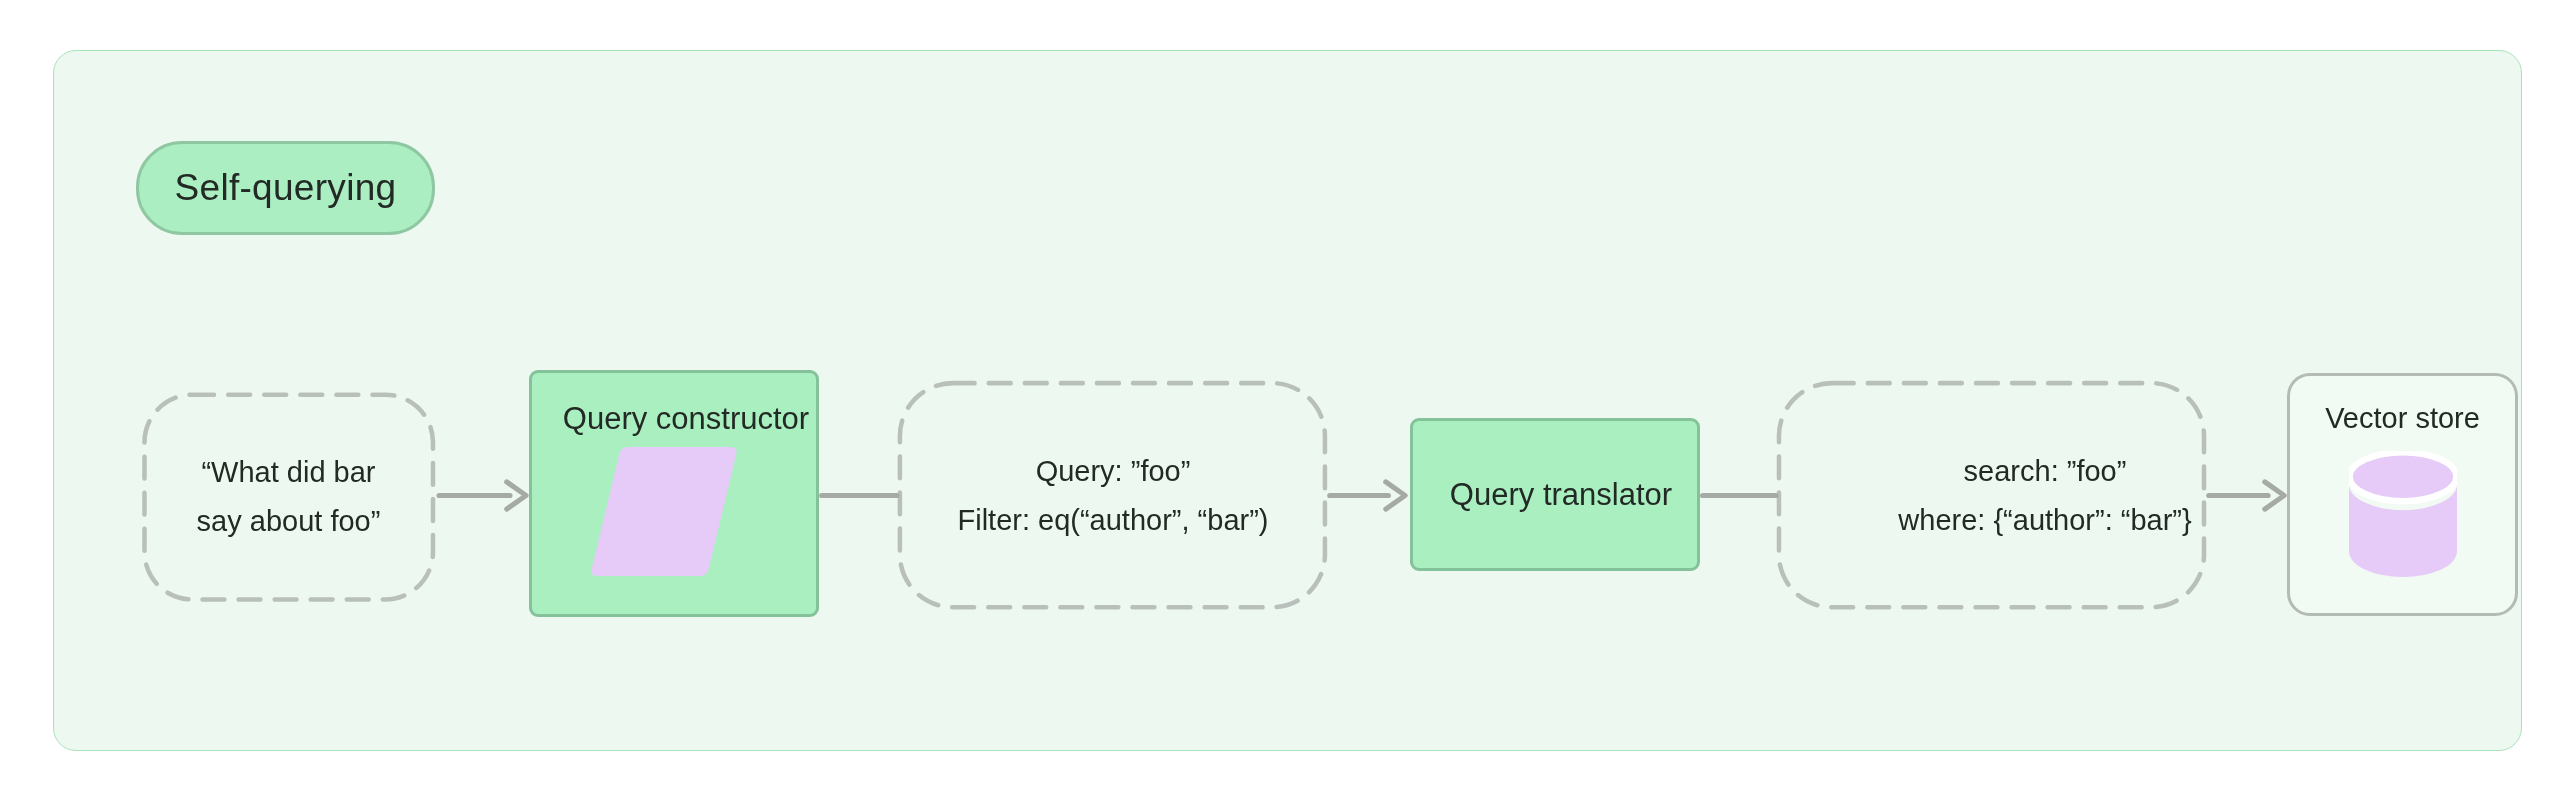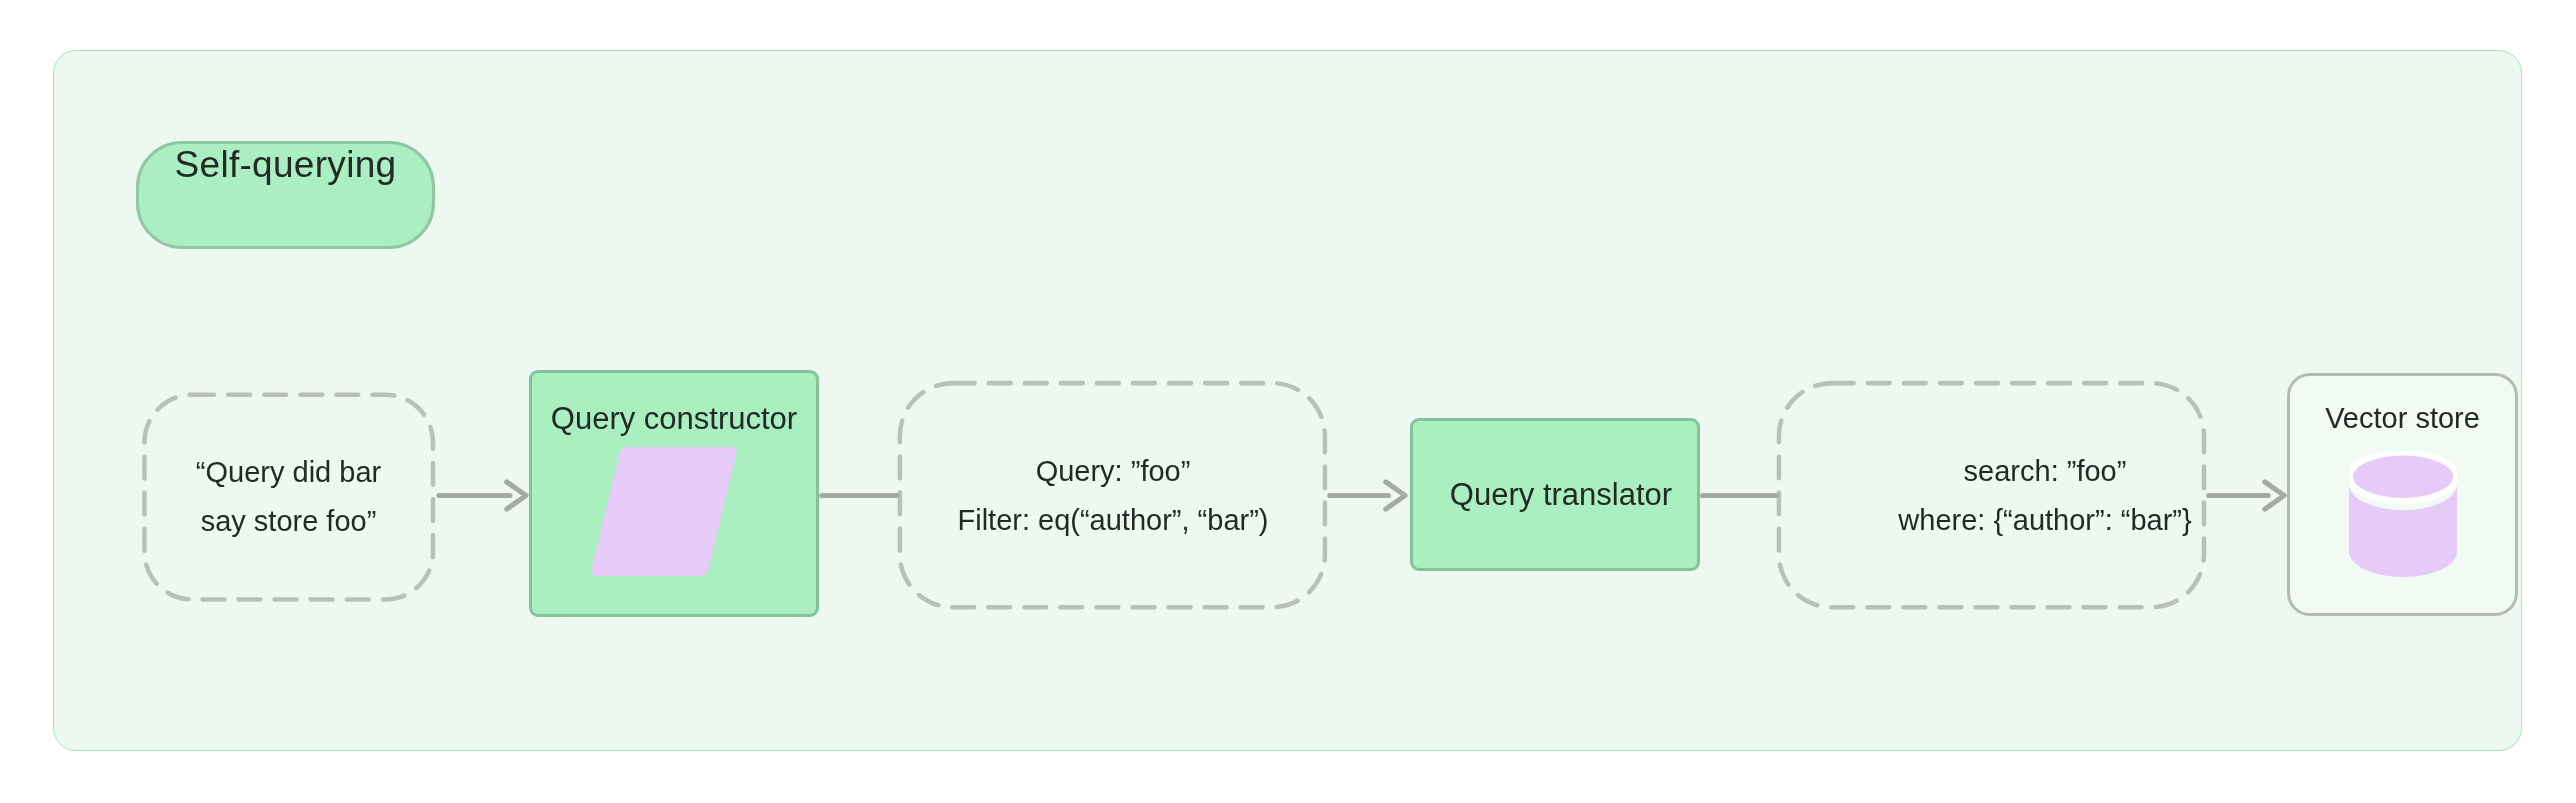--- a/index.html
+++ b/index.html
@@ -24,45 +24,45 @@
     color:var(--text);
     overflow:hidden;
   }
   .canvas{position:relative;width:2576px;height:804px;background:var(--page-bg);}
   .frame{
     position:absolute;left:53px;top:50px;width:2469px;height:701px;
     box-sizing:border-box;border:1.9px solid var(--frame-border);
     border-radius:23px;background:var(--frame-bg);
   }
   .title-badge{
-    position:absolute;left:82px;top:90px;width:299px;height:108px;
+    position:absolute;left:82px;top:90px;width:299px;height:94px;
     box-sizing:border-box;border:3.9px solid var(--badge-border);
     border-radius:46px;background:var(--badge-bg);
-    display:flex;align-items:flex-start;justify-content:center;
+    display:flex;align-items:center;justify-content:center;
   }
   .title-badge span{font-size:37px;font-weight:500;letter-spacing:0.3px;}
   svg.overlay{position:absolute;left:0;top:0;width:2576px;height:804px;}
   .dashed-outline{
     fill:none;stroke:var(--dashed-border);stroke-width:7;
     stroke-dasharray:34 22;stroke-linecap:round;
   }
   .connector-line{stroke:var(--connector);stroke-width:8;stroke-linecap:round;}
   .arrowhead{fill:none;stroke:var(--connector);stroke-width:8;stroke-linecap:round;stroke-linejoin:round;}
   .node-text{
     position:absolute;display:flex;flex-direction:column;
     align-items:center;justify-content:center;text-align:center;
     font-size:29px;line-height:49px;font-weight:400;
   }
   .green-node{
     position:absolute;box-sizing:border-box;
     background:var(--node-green-bg);border:3.2px solid var(--node-green-border);
     border-radius:9px;
   }
   .green-label{
-    position:absolute;left:0;width:100%;text-align:center;
+    position:absolute;left:12px;width:100%;text-align:center;
     font-size:31px;line-height:36px;font-weight:500;
   }
   .node-constructor{left:475px;top:319px;width:290px;height:247px;}
   .node-constructor .green-label{top:28px;}
   .parallelogram{
     position:absolute;left:58px;top:74px;width:117px;height:129px;
     background:var(--icon-lavender);border-radius:6.4px;
     transform:skewX(-13.5deg);transform-origin:0 100%;
   }
   .node-translator{
@@ -106,22 +106,22 @@
       <polyline class="arrowhead" points="703,669 733,690 703,711"></polyline>
       <line class="connector-line" x1="1192" y1="690" x2="1309" y2="690"></line>
       <line class="connector-line" x1="1981" y1="690" x2="2072" y2="690"></line>
       <polyline class="arrowhead" points="2068,669 2098,690 2068,711"></polyline>
       <line class="connector-line" x1="2560" y1="690" x2="2674" y2="690"></line>
       <line class="connector-line" x1="3346" y1="690" x2="3438" y2="690"></line>
       <polyline class="arrowhead" points="3433,669 3463,690 3433,711"></polyline>
     </svg>
 
     <div class="node-text pos-user-query">
-      <span>“Query did bar</span>
-      <span>say store foo”</span>
+      <span>“What did bar</span>
+      <span>say about foo”</span>
     </div>
 
     <div class="green-node node-constructor">
       <div class="green-label">Query constructor</div>
       <div class="parallelogram"></div>
     </div>
 
     <div class="node-text pos-structured-query">
       <span>Query: ”foo”</span>
       <span>Filter: eq(“author”, “bar”)</span>

